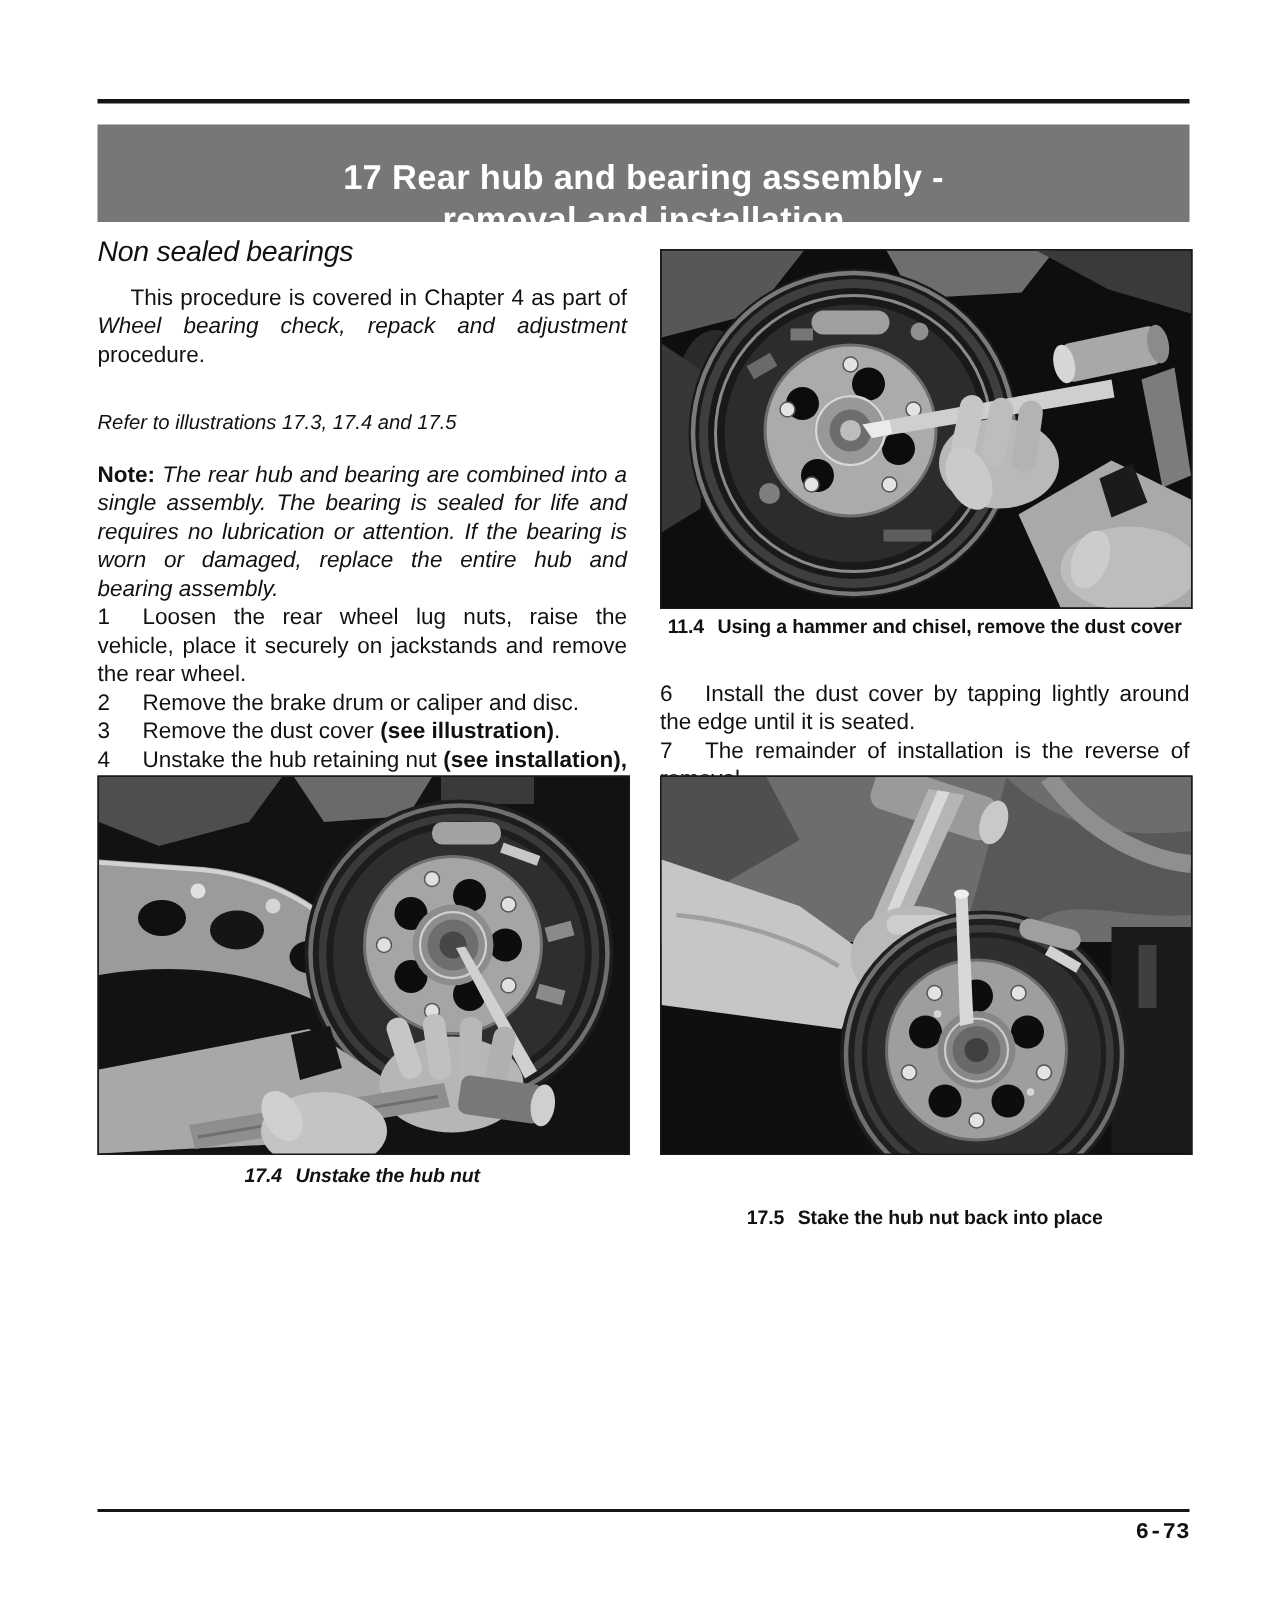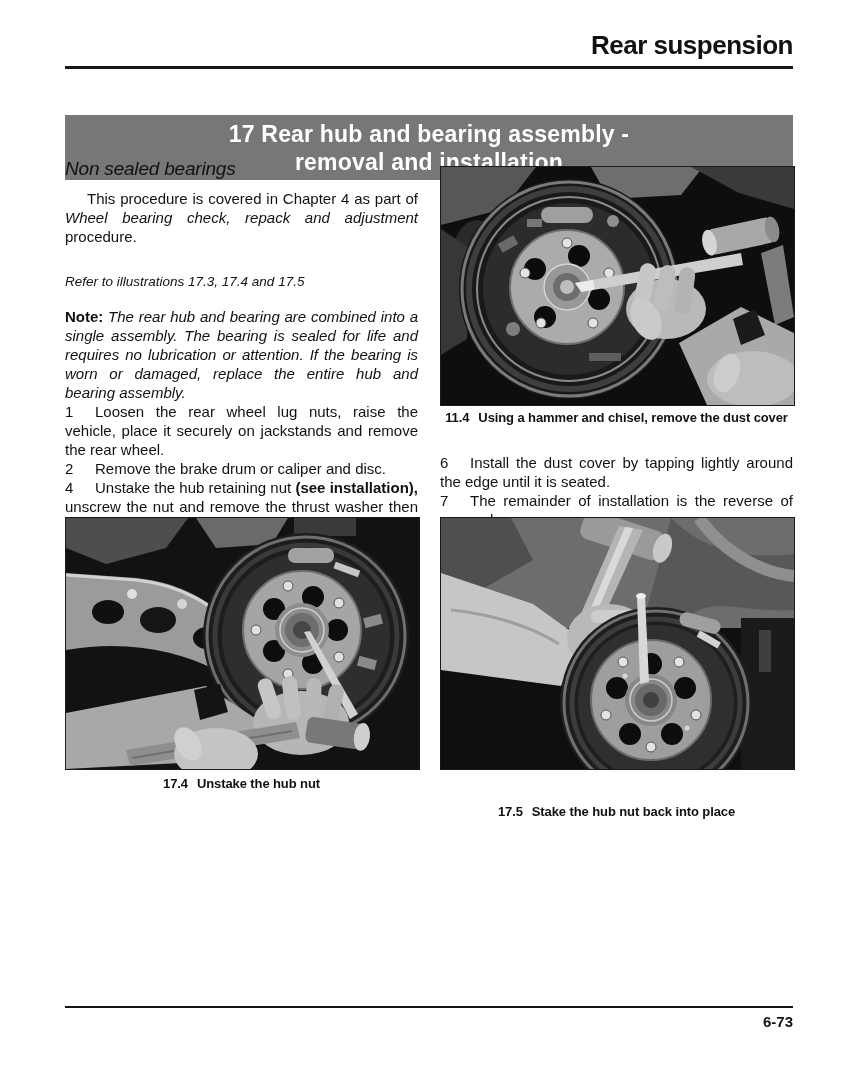--- a/index.html
+++ b/index.html
@@ -11,73 +11,73 @@
   html,body{background:#ffffff;}
   body{font-family:"Liberation Sans", sans-serif;color:var(--ink);}
   .page{position:relative;width:858px;height:1066px;background:#ffffff;overflow:hidden;}
 
   
   .header-title{position:absolute;top:30px;right:65px;font-size:26px;font-weight:bold;letter-spacing:-0.5px;}
   .header-rule{position:absolute;left:65px;top:66px;width:728px;height:3px;background:#161616;}
 
   
   .banner{position:absolute;left:65px;top:83px;width:728px;height:65px;background:var(--banner-bg);
-          color:var(--banner-text);text-align:center;font-weight:bold;font-size:23px;line-height:28px;padding-top:5px;letter-spacing:0.2px;margin-top:32px;}
+          color:var(--banner-text);text-align:center;font-weight:bold;font-size:23px;line-height:28px;padding-top:21px;letter-spacing:0.2px;}
 
   
   .col-left{position:absolute;left:65px;top:158px;width:353px;}
   .sec-heading{font-size:19px;font-weight:normal;font-style:italic;letter-spacing:-0.2px;margin-bottom:9px;}
   .body-par{font-size:15px;line-height:19px;text-align:justify;}
   .indent{text-indent:22px;}
   .mb{margin-bottom:28px;}
   .refer{font-size:13.5px;font-style:italic;margin-bottom:18px;}
   .step{font-size:15px;line-height:19px;text-align:justify;}
   .step .step-num{display:inline-block;min-width:30px;}
 
   
   .photo{position:absolute;border:1px solid #1a1a1a;background:#101010;}
   .photo svg{display:block;}
   .photo-17-3{left:440px;top:166px;width:355px;height:240px;}
   .photo-17-4{left:65px;top:517px;width:355px;height:253px;}
   .photo-17-5{left:440px;top:517px;width:355px;height:253px;}
   .caption{position:absolute;width:353px;text-align:center;font-size:13px;font-weight:bold;letter-spacing:-0.1px;}
   .caption .fig-num{margin-right:9px;}
   .caption-17-3{left:440px;top:410px;}
-  .caption-17-4{left:65px;top:776px;}
+  .caption-17-4{left:65px;top:776px;font-style:italic;}
   .caption-17-5{left:440px;top:804px;}
 
   .col-right-steps{position:absolute;left:440px;top:453px;width:353px;}
 
   
   .footer-rule{position:absolute;left:65px;top:1006px;width:728px;height:2px;background:#161616;}
-  .page-number{position:absolute;top:1013px;right:65px;font-size:15px;font-weight:bold;}
+  .page-number{position:absolute;top:1013px;right:65px;font-size:15px;font-weight:bold;font-family:Liberation Mono, monospace;}
 </style>
 </head>
 <body>
 
 <div class="page">
 
-  <div class="header-title">Rear suspension</div>
   <div class="header-rule"></div>
 
   <div class="banner">
     <div>17  Rear hub and bearing assembly -</div>
     <div>removal and installation</div>
   </div>
 
   <div class="col-left">
     <div class="sec-heading">Non sealed bearings</div>
     <p class="body-par indent mb"><span>This procedure is covered in Chapter 4 as part of </span><span style="font-style: italic;">Wheel bearing check, repack and adjustment</span><span> procedure.</span></p>
 
     <p class="refer">Refer to illustrations 17.3, 17.4 and 17.5</p>
     <p class="body-par"><span style="font-weight: bold;">Note: </span><span style="font-style: italic;">The rear hub and bearing are combined into a single assembly. The bearing is sealed for life and requires no lubrication or attention. If the bearing is worn or damaged, replace the entire hub and bearing assembly.</span></p>
 
     <div>
         <p class="step"><span class="step-num">1</span><span>Loosen the rear wheel lug nuts, raise the vehicle, place it securely on jackstands and remove the rear wheel.</span></p>
         <p class="step"><span class="step-num">2</span><span>Remove the brake drum or caliper and disc.</span></p>
+        <p class="step"><span class="step-num">3</span><span>Remove the dust cover </span><span style="font-weight: bold;">(see illustration)</span><span>.</span></p>
         <p class="step"><span class="step-num">4</span><span>Unstake the hub retaining nut </span><span style="font-weight: bold;">(see installation),</span><span> unscrew the nut and remove the thrust washer then remove the hub assembly. </span><span style="font-weight: bold;">Caution: </span><span style="font-style: italic;">Some models use left hand threaded nuts.</span></p>
         <p class="step"><span class="step-num">5</span><span>Install the new hub assembly and thrust washer, tighten the new nut securely, then stake its edge into the groove in the spindle </span><span style="font-weight: bold;">(see illustration)</span><span>.</span></p>
       </div>
   </div>
 
   <div class="photo photo-17-3">
     <svg width="353" height="238" viewBox="0 0 353 238">
       <rect width="353" height="238" fill="#0e0e0e"></rect>
       <polygon points="0,0 95,0 62,42 0,58" fill="#575757"></polygon>
       <polygon points="150,0 262,0 240,28 168,32" fill="#6e6e6e"></polygon>

